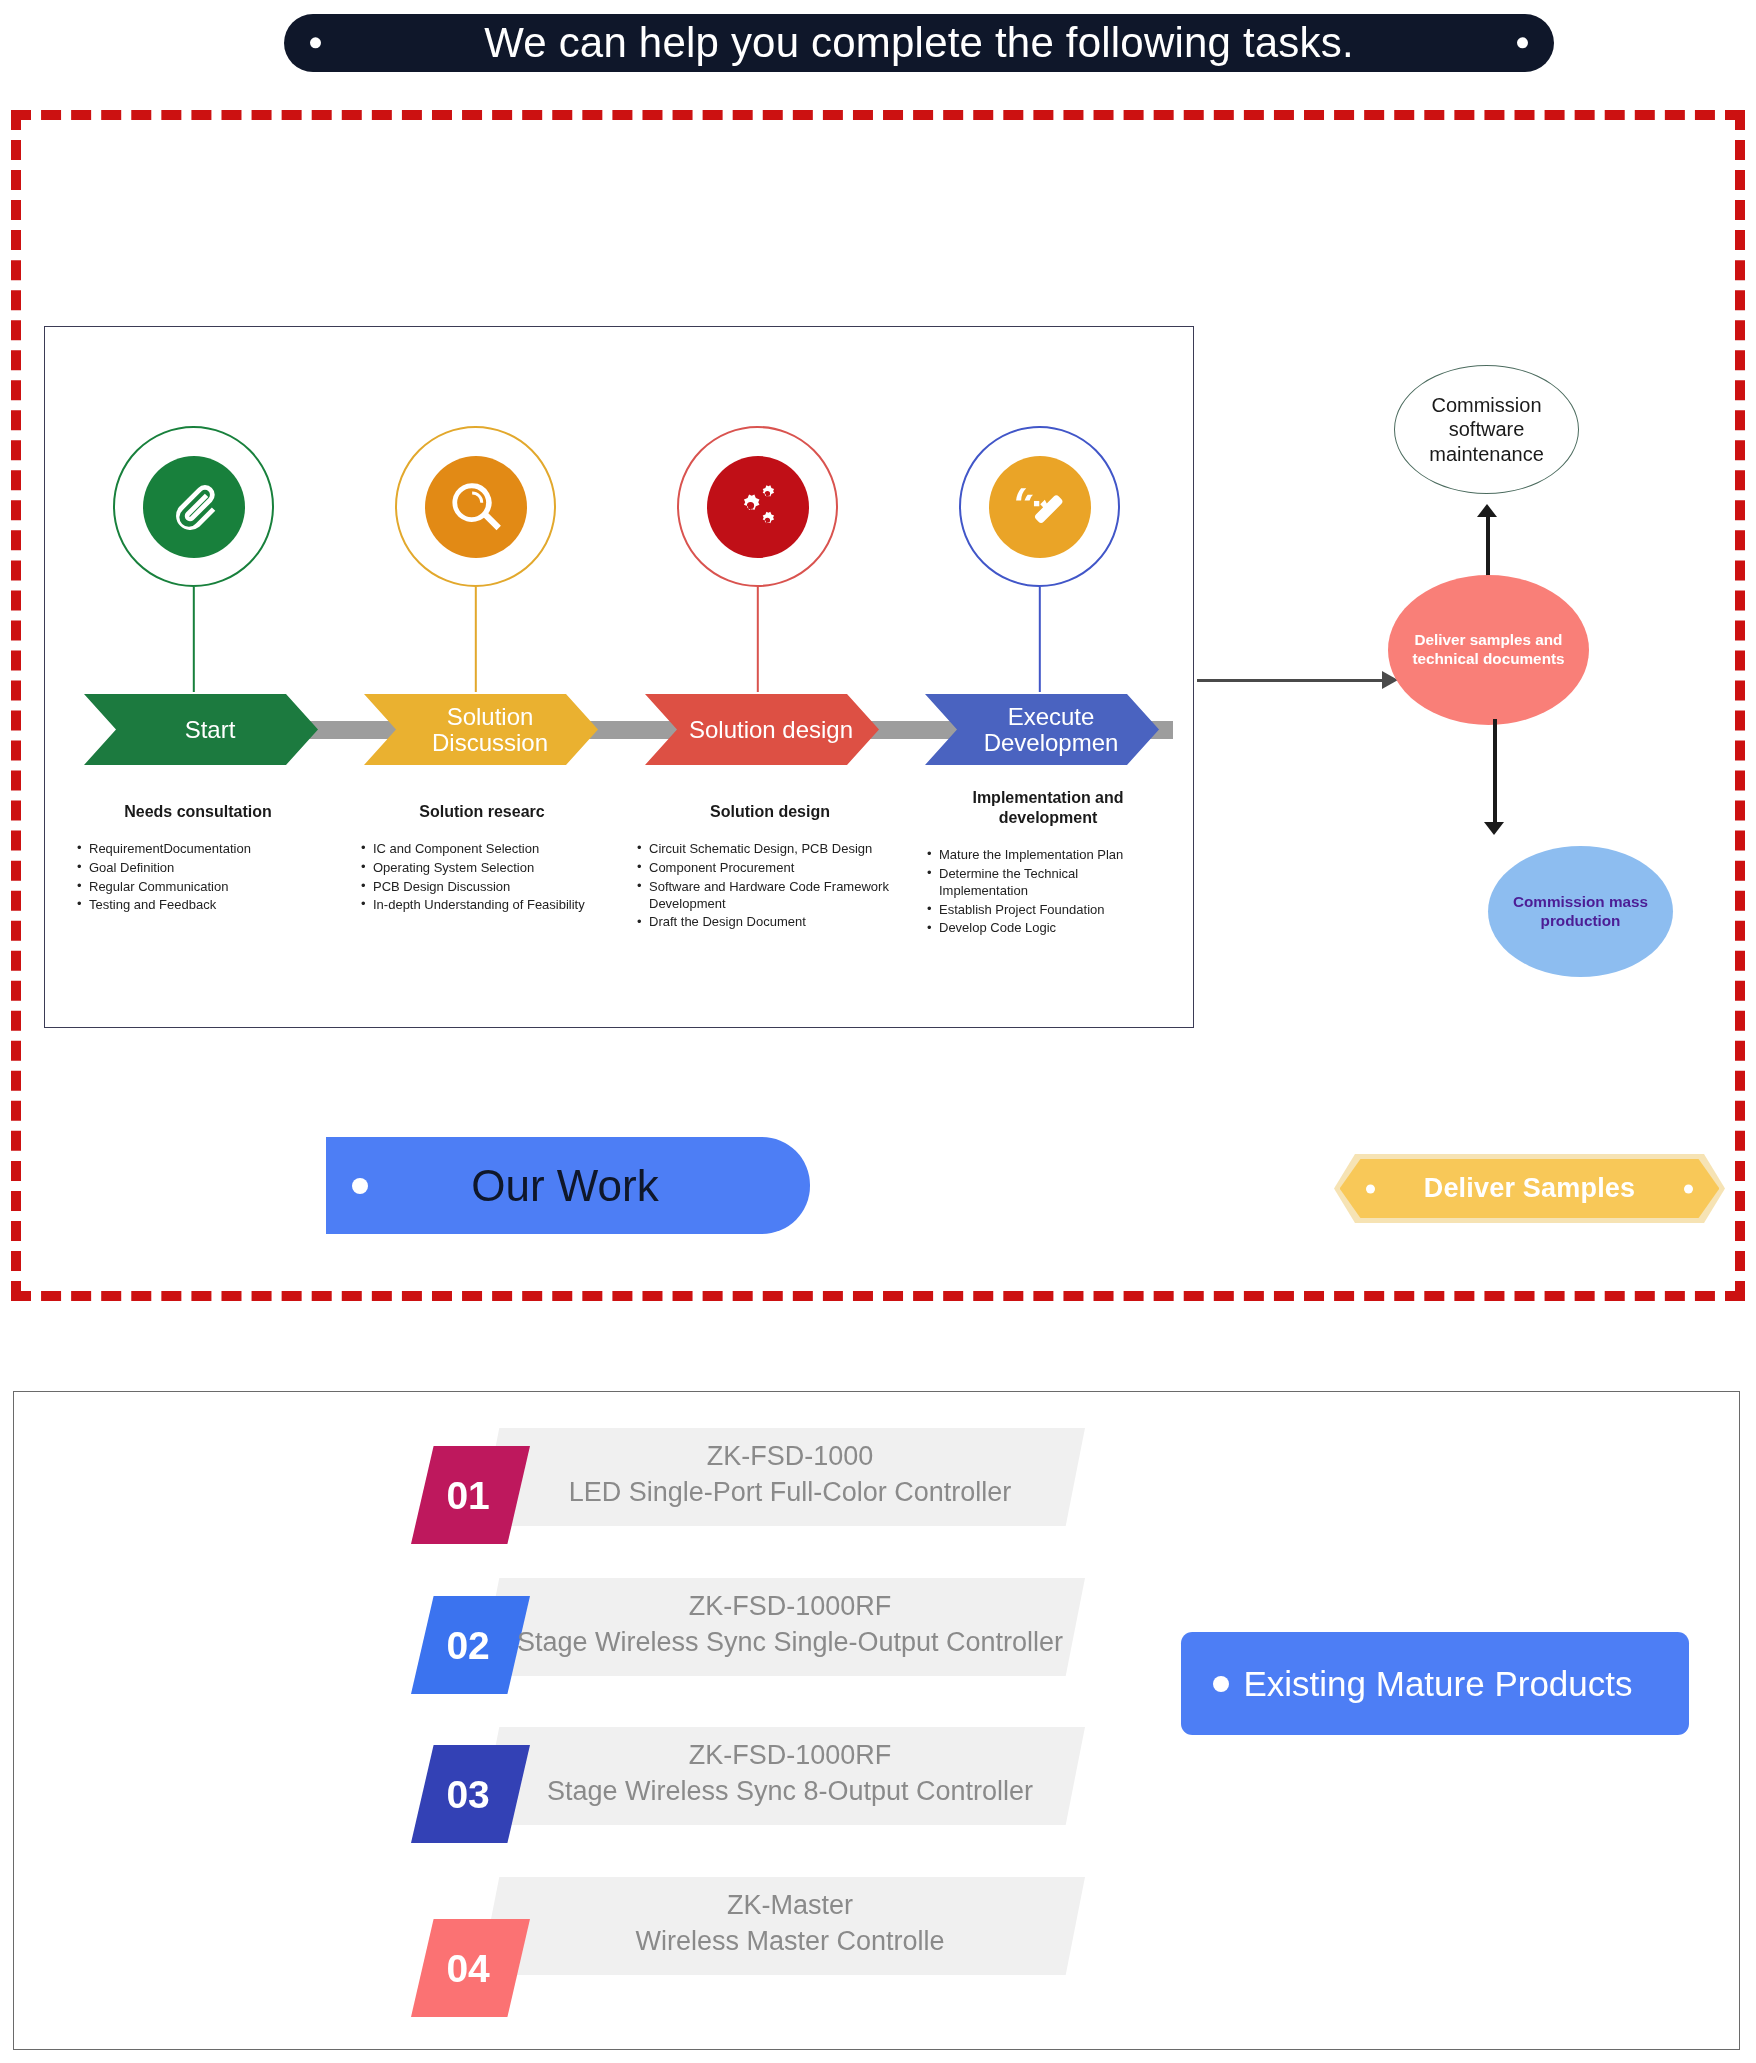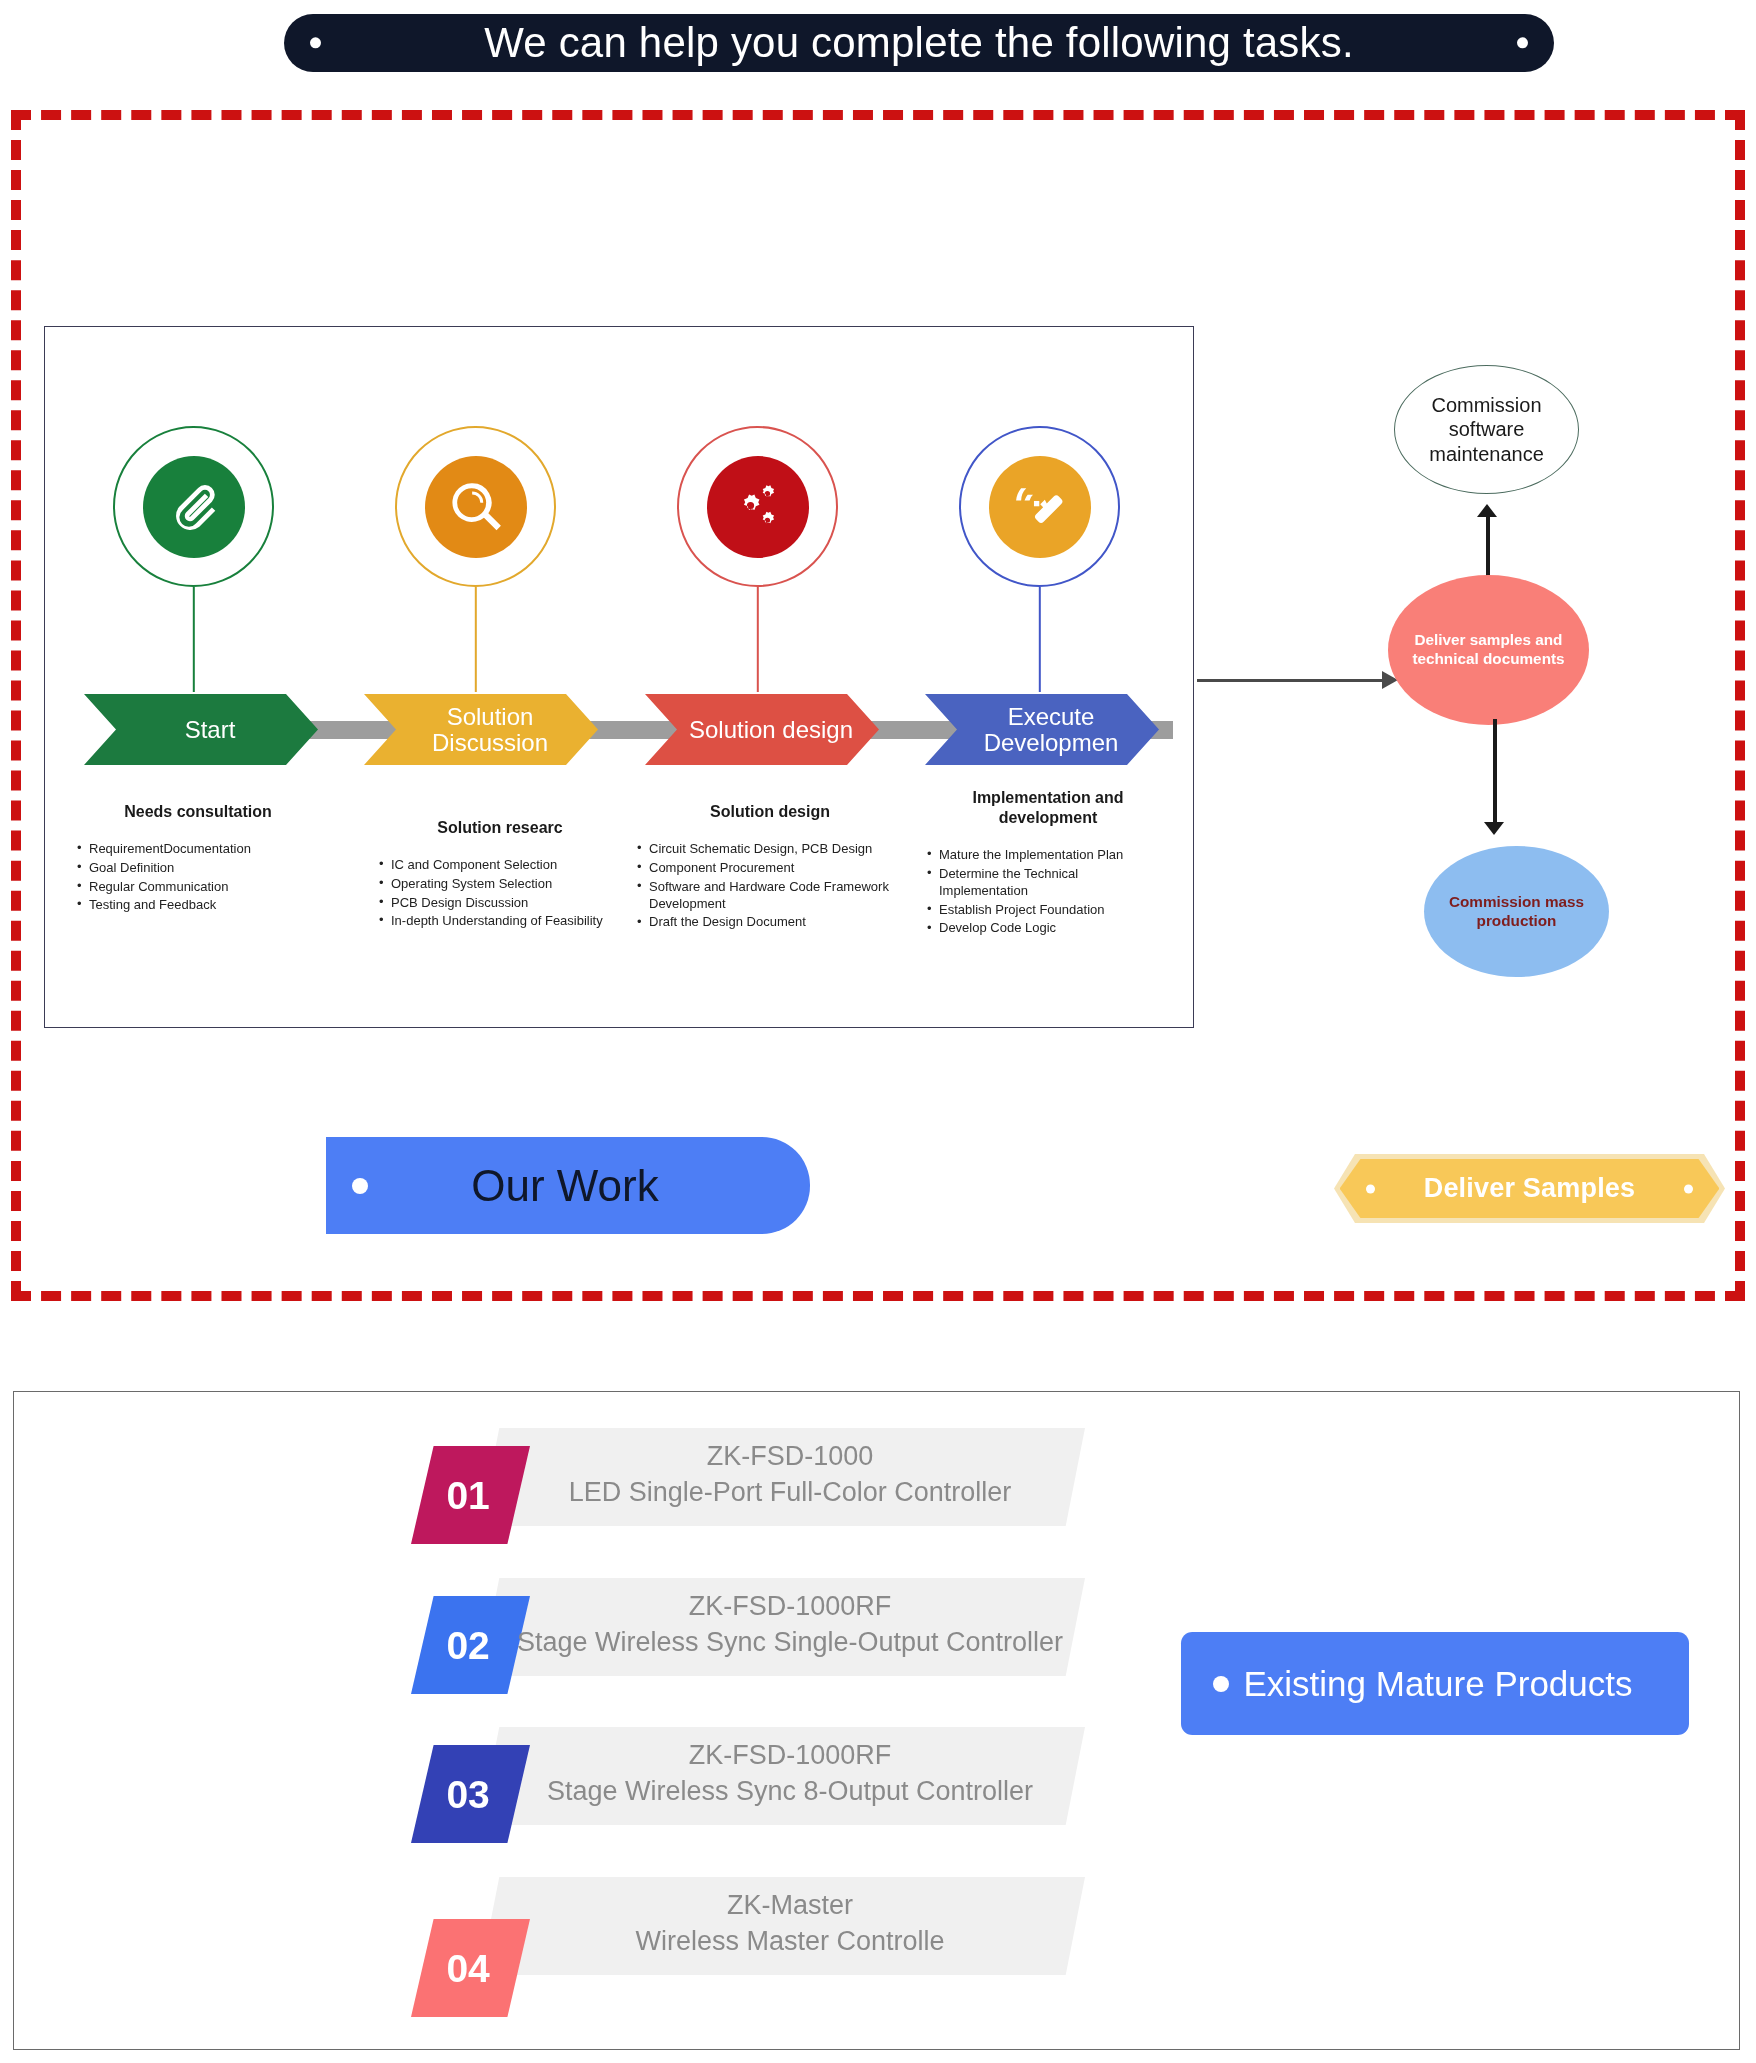--- a/index.html
+++ b/index.html
@@ -103,22 +103,22 @@
   #ellipse-maintenance {
     left: 1394px; top: 365px; width: 185px; height: 129px;
     border: 1.6px solid #4b6b5e; background: #fff;
     color: #1a1a1a; font-size: 20px; font-weight: 400;
   }
   #ellipse-deliver {
     left: 1388px; top: 575px; width: 201px; height: 150px;
     background: #f97f78; color: #fff; font-size: 15.3px; font-weight: bold;
   }
   #ellipse-massprod {
-    left: 1424px; top: 846px; width: 185px; height: 131px;
-    background: #8dbdf0; color: #7f1d1d; font-size: 15.3px; font-weight: bold;
+    left: 1488px; top: 846px; width: 185px; height: 131px;
+    background: #8dbdf0; color: #4c1d95; font-size: 15.3px; font-weight: bold;
   }
   .arrow-v { position: absolute; background: #1a1a1a; width: 4px; }
   .arrow-head-up, .arrow-head-down {
     position: absolute; width: 0; height: 0;
     border-left: 10.5px solid transparent; border-right: 10.5px solid transparent;
   }
   .arrow-head-up { border-bottom: 13.7px solid #1a1a1a; }
   .arrow-head-down { border-top: 13.7px solid #1a1a1a; }
   #arrow-in { position: absolute; left: 1197px; top: 679px; width: 189px; height: 3.2px; background: #4a4a4a; }
   #arrow-in-head {
@@ -297,21 +297,21 @@
   <div class="col" style="left:77px; top:802px; width:242px;">
     <div class="col-title">Needs consultation</div>
     <ul>
       <li>RequirementDocumentation</li>
       <li>Goal Definition</li>
       <li>Regular Communication</li>
       <li>Testing and Feedback</li>
     </ul>
   </div>
 
-  <div class="col" style="left:379px; top:802px; width:242px;margin-top:16px;">
+  <div class="col" style="left:361px; top:802px; width:242px;">
     <div class="col-title">Solution researc</div>
     <ul>
       <li>IC and Component Selection</li>
       <li>Operating System Selection</li>
       <li>PCB Design Discussion</li>
       <li>In-depth Understanding of Feasibility</li>
     </ul>
   </div>
 
   <div class="col" style="left:637px; top:802px; width:266px;">

